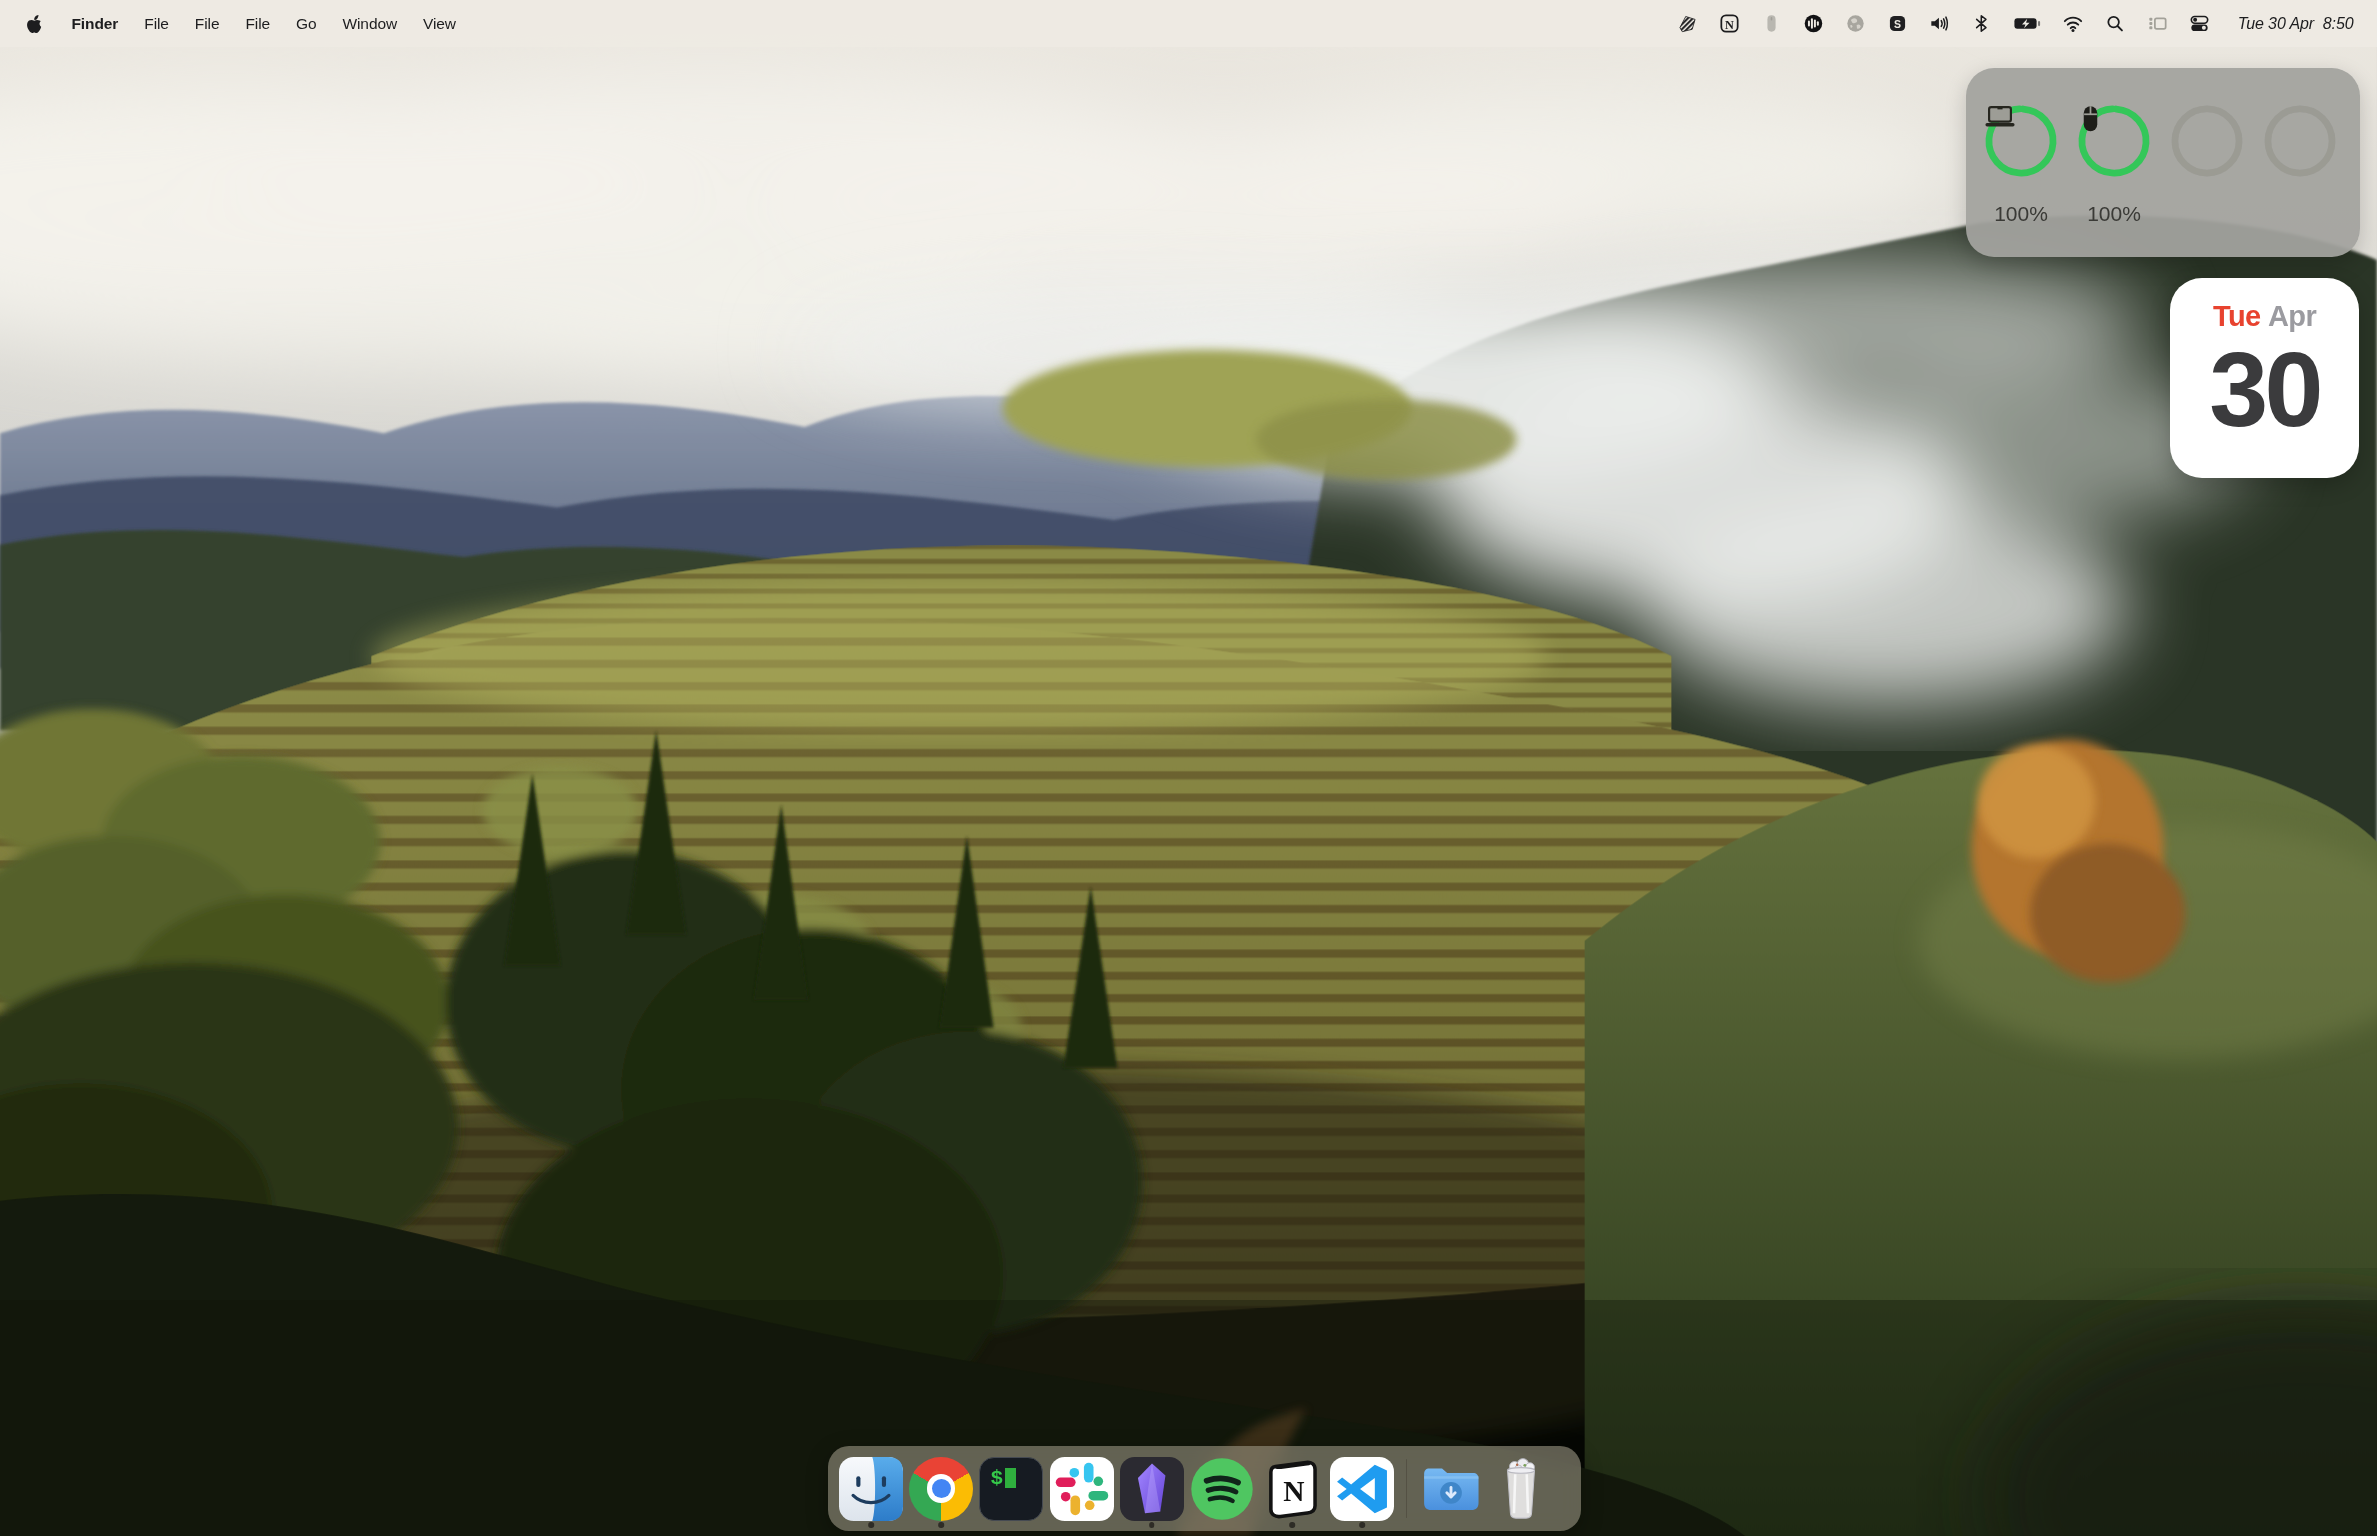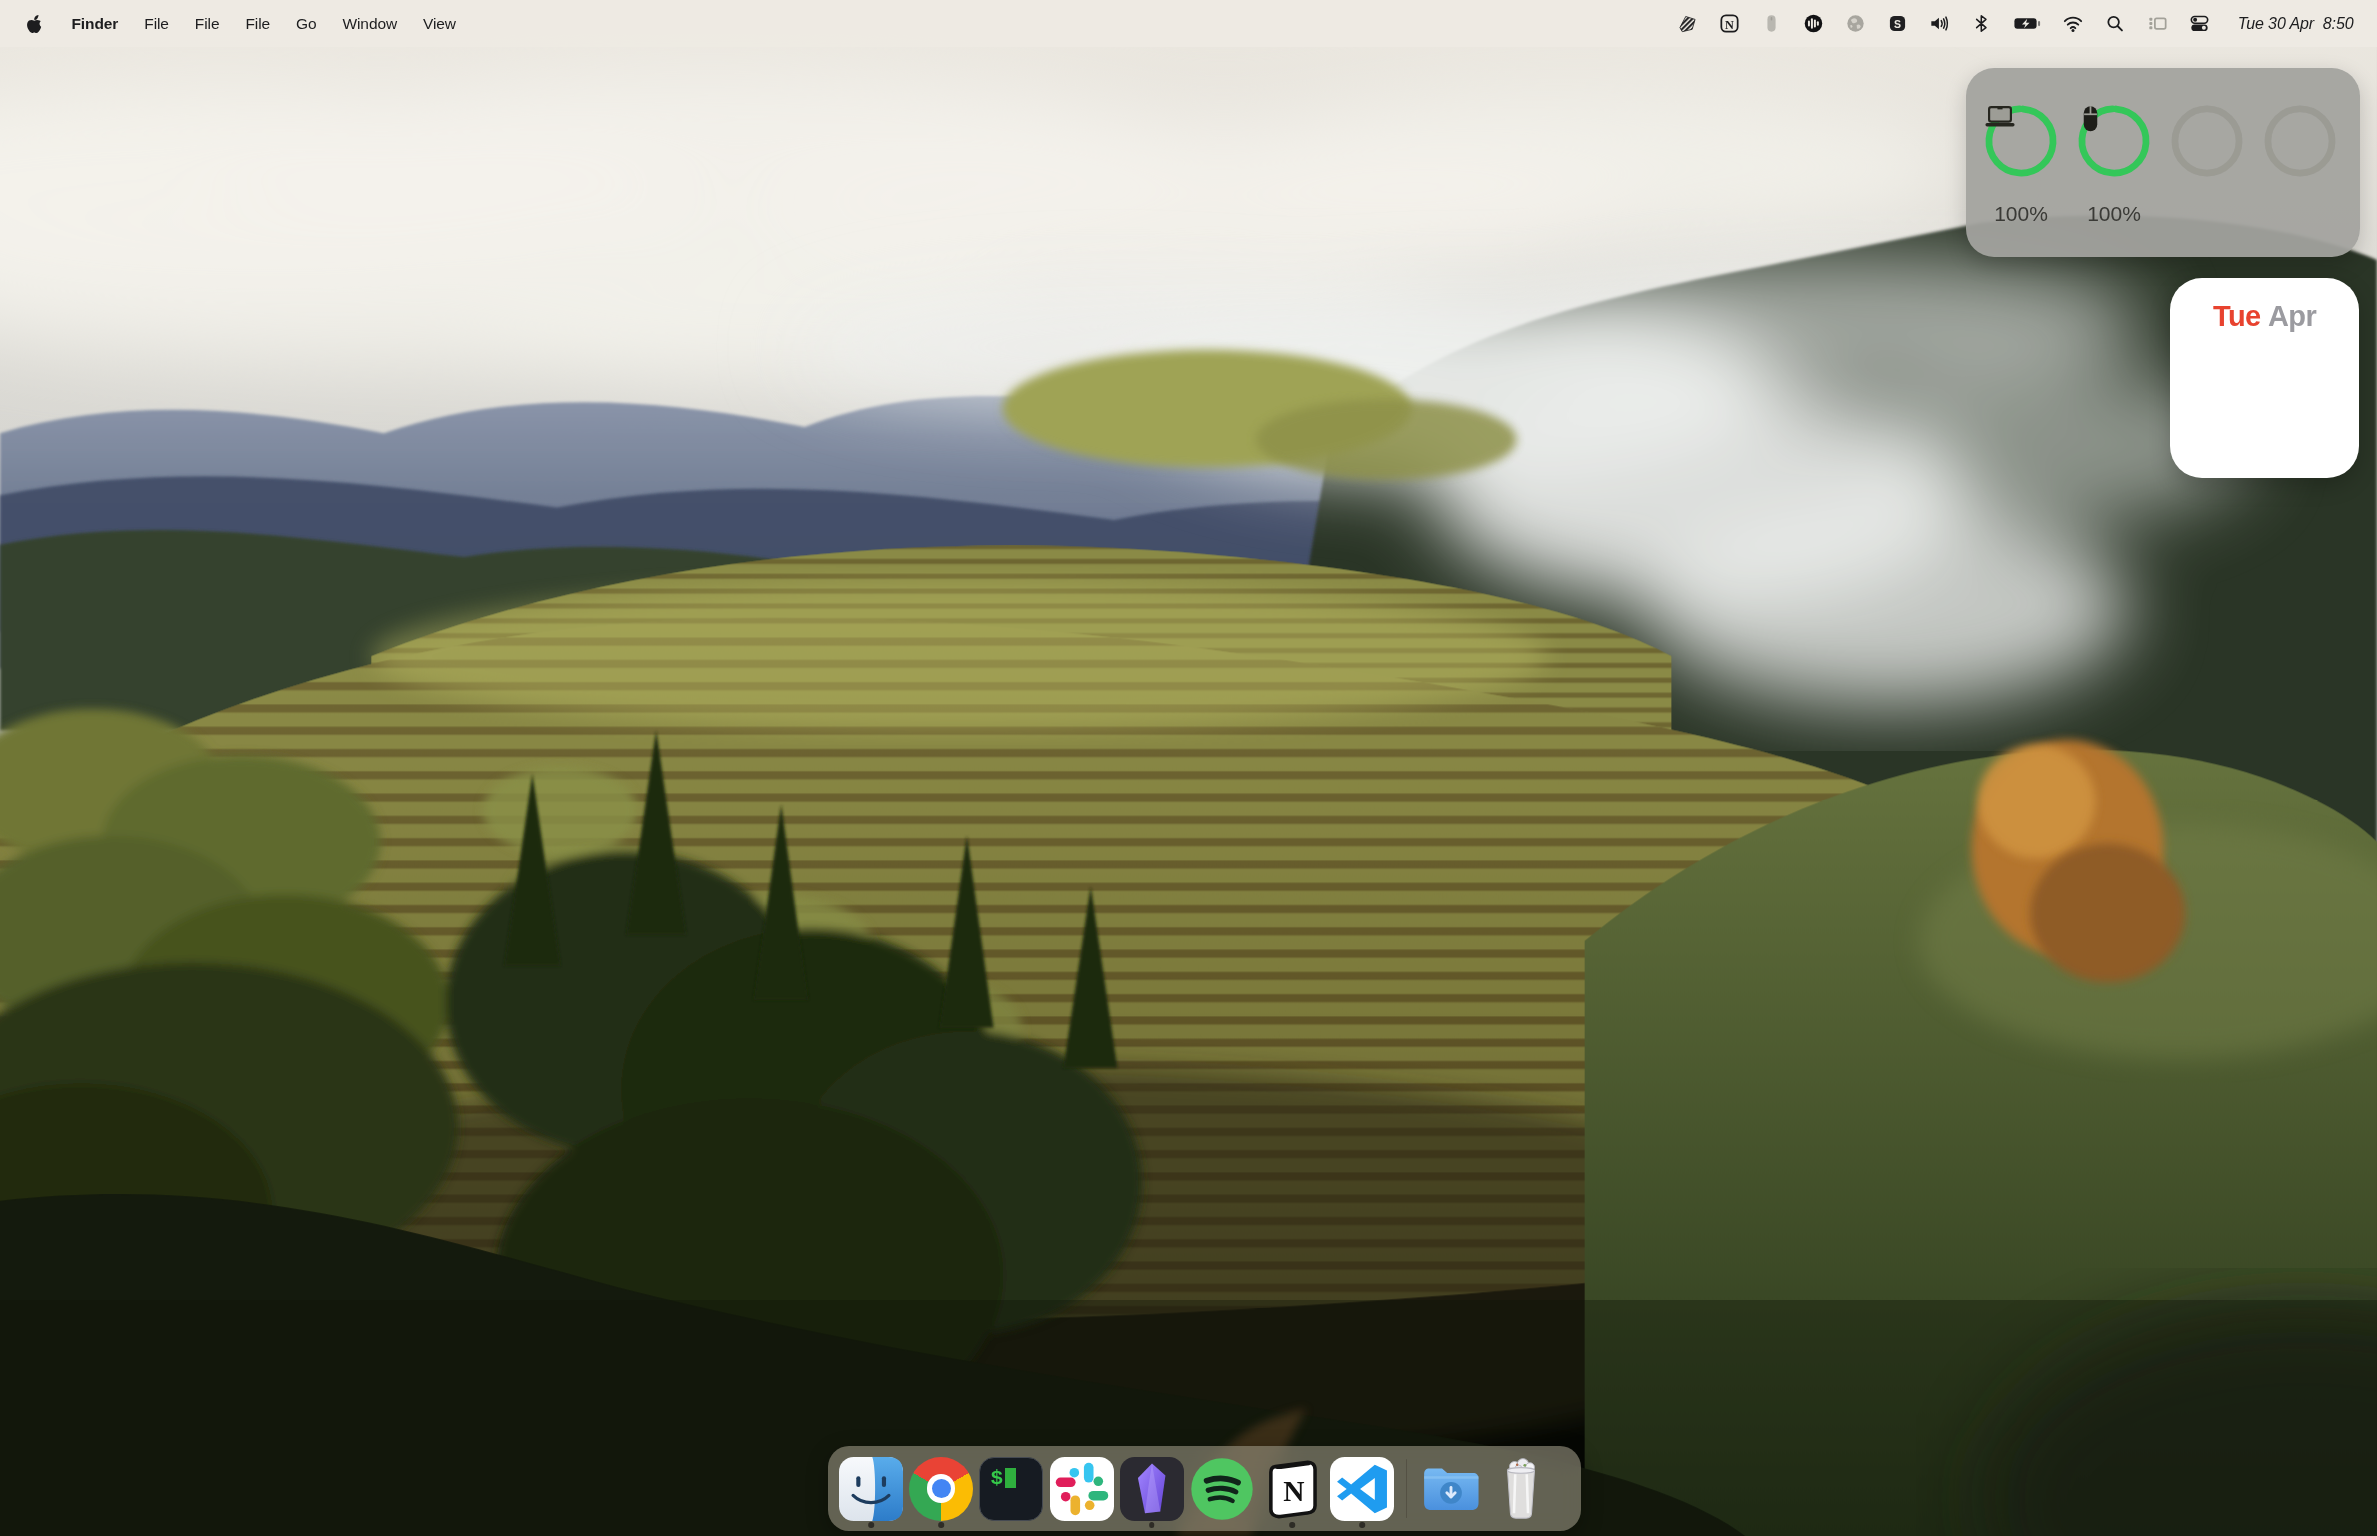--- a/index.html
+++ b/index.html
@@ -340,20 +340,21 @@
         </svg>
     </div>
     <div class="ring-label" style="left:18px">100%</div>
     <div class="ring-label" style="left:111px">100%</div>
   </div>
 
   <div class="calendar-widget">
     <div class="cal-head">
       <span class="cal-weekday">Tue</span><span class="cal-month">Apr</span>
     </div>
+    <div class="cal-day">30</div>
   </div>
 
   <div class="dock">
 
     <div class="dock-item">
       <svg viewBox="0 0 100 100">
         <defs>
           <linearGradient id="fgrad" x1="0" y1="0" x2="0" y2="1">
               <stop offset="0" stop-color="#f7f9fc"></stop>
               <stop offset="1" stop-color="#dde4ec"></stop>

